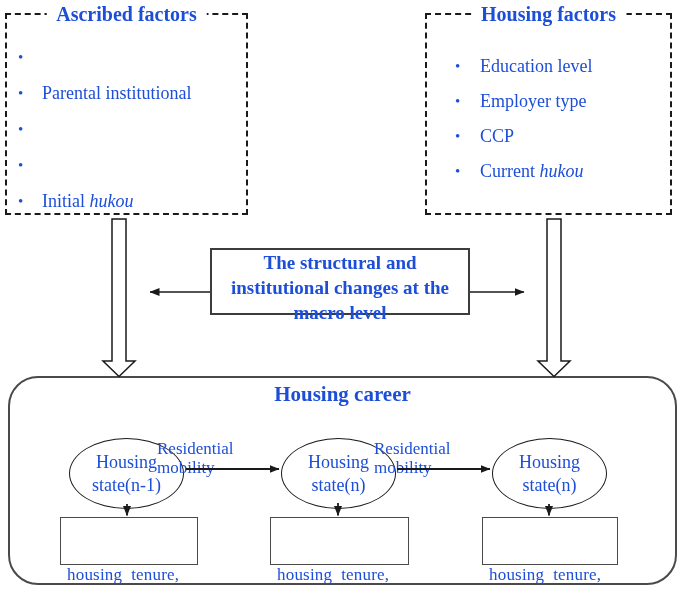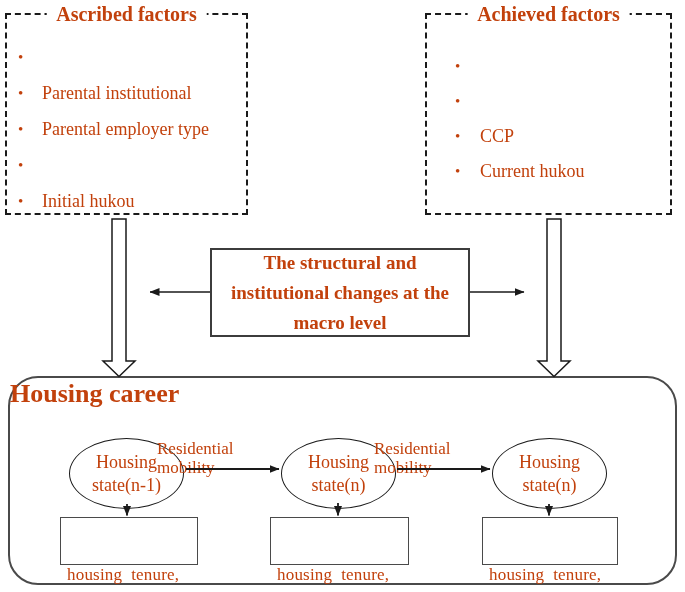--- a/index.html
+++ b/index.html
@@ -1,56 +1,56 @@
 <!DOCTYPE html>
 <html><head>
 <meta charset="utf-8">
 <style>
   * { margin:0; padding:0; box-sizing:border-box; }
   html,body { background:#ffffff; }
   .canvas {
     position:relative; width:685px; height:592px; background:#ffffff;
-    font-family:"Liberation Serif","DejaVu Serif",serif; color:#c2410c;
+    font-family:"Liberation Serif","DejaVu Serif",serif; color:#1d4ed8;
     overflow:hidden;
   }
   
   .factor-box { position:absolute; border:2px dashed #1a1a1a; background:#ffffff; }
   .box-ascribed { left:5px; top:13px; width:243px; height:202px; }
   .box-achieved { left:425px; top:13px; width:247px; height:202px; }
   .factor-title {
     position:absolute; top:-13px; left:50%; transform:translateX(-50%);
     background:#ffffff; padding:0 10px; font-weight:bold; font-size:20px;
     line-height:24px; white-space:nowrap;
   }
   .factor-list { list-style:none; }
   .box-ascribed .factor-list { padding-top:24px; }
   .box-achieved .factor-list { padding-top:34px; }
   .factor-list li { position:relative; display:flex; align-items:center; font-size:18px; }
   .box-ascribed li { height:36px; padding-left:35px; }
   .box-achieved li { height:35px; padding-left:53px; }
   .bullet { position:absolute; font-size:15px; }
   .box-ascribed .bullet { left:11px; }
   .box-achieved .bullet { left:28px; }
-  .hukou { }
+  .hukou { font-style:italic; }
   
   .macro-box {
-    position:absolute; left:210px; top:248px; width:260px; height:89px;
+    position:absolute; left:210px; top:248px; width:260px; height:67px;
     border:2px solid #3c3c3c; background:#ffffff;
-    display:flex; flex-direction:column; justify-content:space-between;
+    display:flex; flex-direction:column; justify-content:flex-start;
     text-align:center; font-weight:bold; font-size:19px; line-height:25px;
   }
   .macro-box div { white-space:nowrap; }
   
   .housing-box {
     position:absolute; left:8px; top:376px; width:669px; height:209px;
     border:2px solid #4a4a4a; border-radius:30px; background:#ffffff;
   }
   .housing-title {
-    position:absolute; top:4px; left:0; right:0; text-align:left;
-    font-weight:bold; font-size:26px; line-height:24px;
+    position:absolute; top:4px; left:0; right:0; text-align:center;
+    font-weight:bold; font-size:21px; line-height:24px;
   }
   .state-ellipse {
     position:absolute; width:115px; height:71px; top:438px;
     border:1.5px solid #1a1a1a; border-radius:50%; background:#ffffff;
     display:flex; flex-direction:column; justify-content:center; align-items:center;
     text-align:right; font-size:18px; line-height:23px;
   }
   .ellipse-1 { left:69px; }
   .ellipse-2 { left:281px; }
   .ellipse-3 { left:492px; }
@@ -81,40 +81,41 @@
     <ul class="factor-list">
       <li>
         <span class="bullet">•</span>
       </li>
       <li>
         <span class="bullet">•</span>
         <span>Parental institutional</span>
       </li>
       <li>
         <span class="bullet">•</span>
-        <span>Parental employer type</span>
       </li>
       <li>
         <span class="bullet">•</span>
       </li>
       <li>
         <span class="bullet">•</span>
         <span><span>Initial </span><span class="hukou">hukou</span></span>
       </li>
     </ul>
   </div>
 
   <div class="factor-box box-achieved">
-    <div class="factor-title">Achieved factors</div>
+    <div class="factor-title">Housing factors</div>
     <ul class="factor-list">
       <li>
         <span class="bullet">•</span>
+        <span>Education level</span>
       </li>
       <li>
         <span class="bullet">•</span>
+        <span>Employer type</span>
       </li>
       <li>
         <span class="bullet">•</span>
         <span>CCP</span>
       </li>
       <li>
         <span class="bullet">•</span>
         <span><span>Current </span><span class="hukou">hukou</span></span>
       </li>
     </ul>

